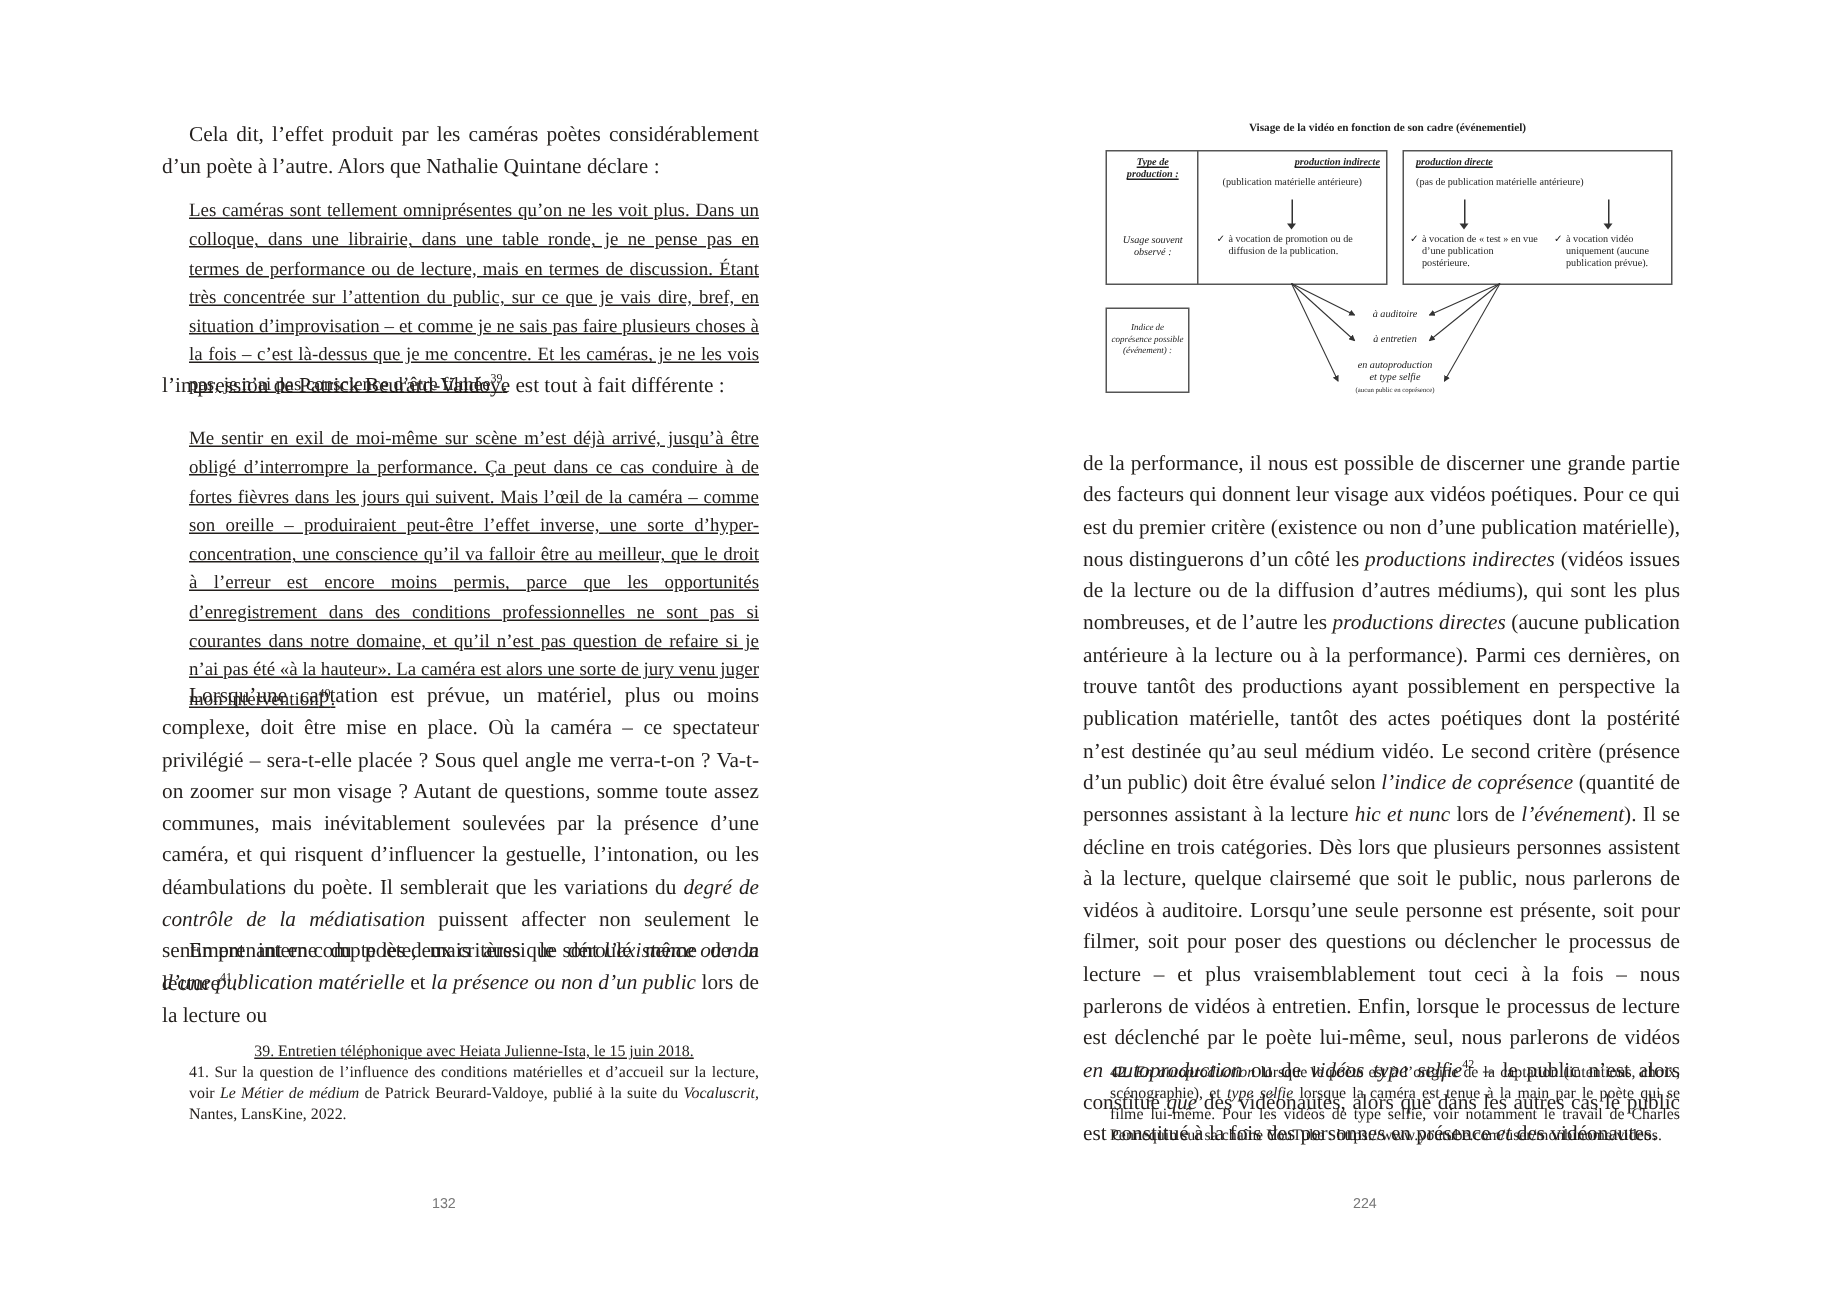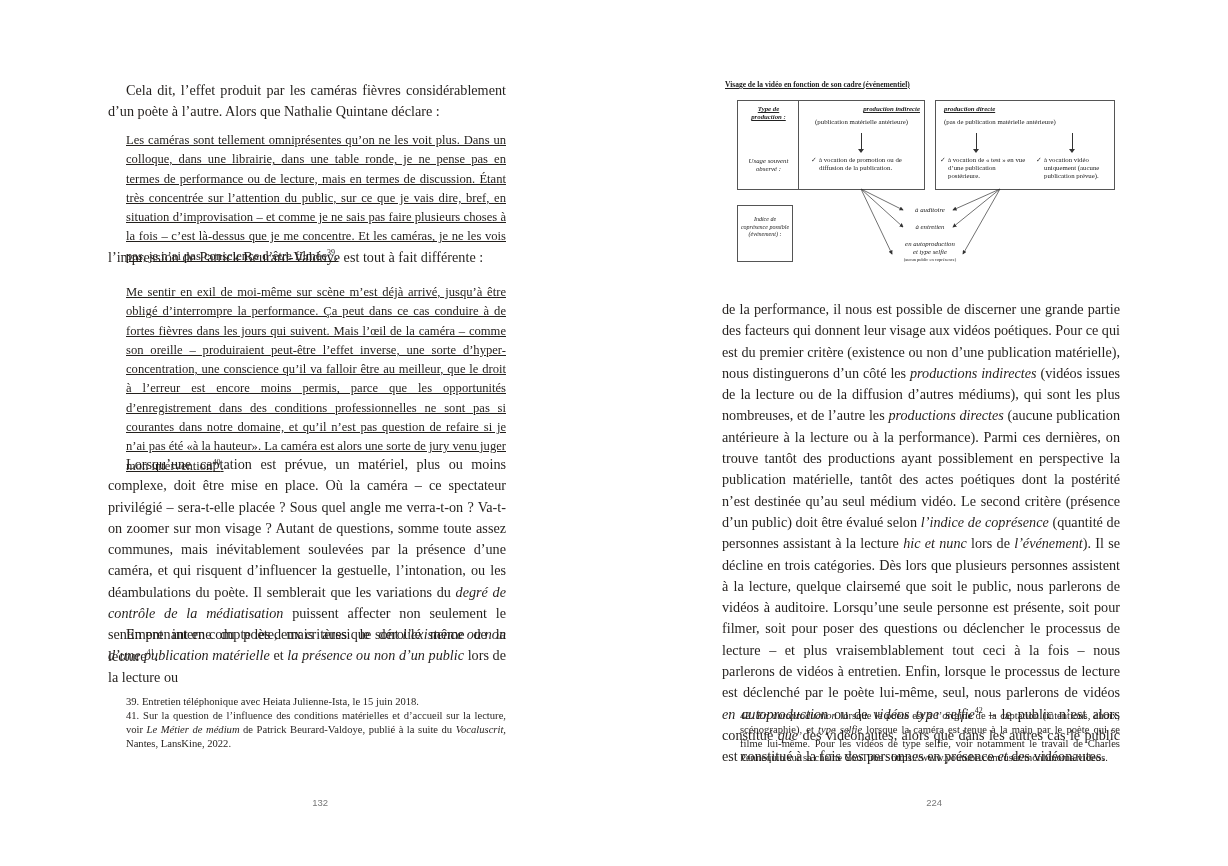--- a/index.html
+++ b/index.html
@@ -5,52 +5,52 @@
   html, body { margin:0; padding:0; background:#ffffff; }
   body { width:1228px; height:866px; position:relative; overflow:hidden;
          font-family:"Liberation Serif","DejaVu Serif",serif; color:#231f1c; }
   .page { position:absolute; top:0; height:866px; }
   .page-left { left:0; width:614px; }
   .p { position:absolute; font-size:14.2px; line-height:21.3px; text-align:justify; margin:0; }
   .p.indent { text-indent:18px; }
   .quote { position:absolute; font-size:12.6px; line-height:19.3px; text-align:justify; margin:0;text-decoration:underline; }
   .fn { position:absolute; font-size:10.6px; line-height:14px; text-align:justify; margin:0; }
   .pagenum { position:absolute; top:797px; font-family:"Liberation Sans","DejaVu Sans",sans-serif;
-             font-size:9.5px; color:#777; width:40px; text-align:right; }
+             font-size:9.5px; color:#777; width:40px; text-align:left; }
   sup { font-size:8px; line-height:0; vertical-align:super; }
   em { font-style:italic; }
   
   .diagram { position:absolute; left:725px; top:72px; width:400px; height:210px;
              font-family:"Liberation Serif","DejaVu Serif",serif; color:#222; }
-  .dg-title { position:absolute; left:0; width:400px; top:8px; 
-              font-size:7.5px; font-weight:bold; text-decoration:underline; }
+  .dg-title { position:absolute; left:0; width:400px; top:8px; text-align:center;
+              font-size:7.5px; font-weight:bold; }
   .box { position:absolute; border:1px solid #555; background:#fff; }
   .dg-small { font-size:6.8px; line-height:8px; }
   .dg-i { font-style:italic; }
   .dg-ub { font-weight:bold; font-style:italic; text-decoration:underline; }
   svg.arrows { position:absolute; left:0; top:0; }
 </style>
 </head>
 <body>
 
 <div class="page page-left">
-  <p class="p indent" style="left:108px; top:80px; width:398px;">Cela dit, l’effet produit par les caméras fièvres considérablement d’un poète à l’autre. Alors que Nathalie Quintane déclare :</p>
+  <p class="p indent" style="left:108px; top:80px; width:398px;">Cela dit, l’effet produit par les caméras poètes considérablement d’un poète à l’autre. Alors que Nathalie Quintane déclare :</p>
 
   <p class="quote" style="left:126px; top:131px; width:380px;"><span>Les caméras sont tellement omniprésentes qu’on ne les voit plus. Dans un colloque, dans une librairie, dans une table ronde, je ne pense pas en termes de performance ou de lecture, mais en termes de discussion. Étant très concentrée sur l’attention du public, sur ce que je vais dire, bref, en situation d’improvisation – et comme je ne sais pas faire plusieurs choses à la fois – c’est là-dessus que je me concentre. Et les caméras, je ne les vois pas, je n’ai pas conscience d’être filmée</span><sup>39</sup><span>.</span></p>
 
   <p class="p" style="left:108px; top:247px; width:398px;">l’impression de Patrick Beurard-Valdoye est tout à fait différente :</p>
 
   <p class="quote" style="left:126px; top:283px; width:380px;"><span>Me sentir en exil de moi-même sur scène m’est déjà arrivé, jusqu’à être obligé d’interrompre la performance. Ça peut dans ce cas conduire à de fortes fièvres dans les jours qui suivent. Mais l’œil de la caméra – comme son oreille – produiraient peut-être l’effet inverse, une sorte d’hyper-concentration, une conscience qu’il va falloir être au meilleur, que le droit à l’erreur est encore moins permis, parce que les opportunités d’enregistrement dans des conditions professionnelles ne sont pas si courantes dans notre domaine, et qu’il n’est pas question de refaire si je n’ai pas été «à la hauteur». La caméra est alors une sorte de jury venu juger mon intervention</span><sup>40</sup><span>.</span></p>
 
   <p class="p indent" style="left:108px; top:454px; width:398px;"><span>Lorsqu’une captation est prévue, un matériel, plus ou moins complexe, doit être mise en place. Où la caméra – ce spectateur privilégié – sera-t-elle placée ? Sous quel angle me verra-t-on ? Va-t-on zoomer sur mon visage ? Autant de questions, somme toute assez communes, mais inévitablement soulevées par la présence d’une caméra, et qui risquent d’influencer la gestuelle, l’intonation, ou les déambulations du poète. Il semblerait que les variations du </span><em>degré de contrôle de la médiatisation</em><span> puissent affecter non seulement le sentiment interne du poète, mais aussi le déroulé même de la lecture</span><sup>41</sup><span>.</span></p>
 
   <p class="p indent" style="left:108px; top:624px; width:398px;"><span>En prenant en compte les deux critères que sont </span><em>l’existence ou non d’une publication matérielle</em><span> et </span><em>la présence ou non d’un public</em><span> lors de la lecture ou</span></p>
 
   <div style="position:absolute; left:126px; top:695px; width:380px;">
-    <p class="fn" style="position:relative; text-align:left;">39. Entretien téléphonique avec Heiata Julienne-Ista, le 15 juin 2018.</p>
+    <p class="fn" style="position:relative; text-align:center;text-decoration:underline;">39. Entretien téléphonique avec Heiata Julienne-Ista, le 15 juin 2018.</p>
     <p class="fn" style="position:relative;"><span>41. Sur la question de l’influence des conditions matérielles et d’accueil sur la lecture, voir </span><em>Le Métier de médium</em><span> de Patrick Beurard-Valdoye, publié à la suite du </span><em>Vocaluscrit,</em><span> Nantes, LansKine, 2022.</span></p>
   </div>
 
   <div class="pagenum" style="left:288px;">132</div>
 </div>
 
 <div class="diagram">
   <div class="dg-title">Visage de la vidéo en fonction de son cadre (événementiel)</div>
 
   <div class="box" style="left:12px; top:28px; width:61px; height:88px;">

